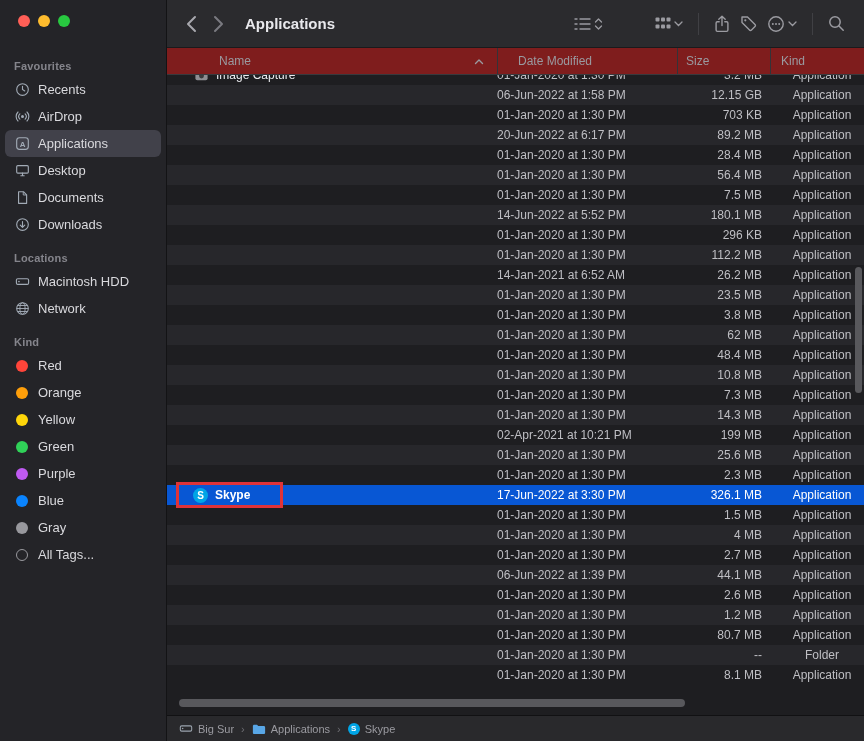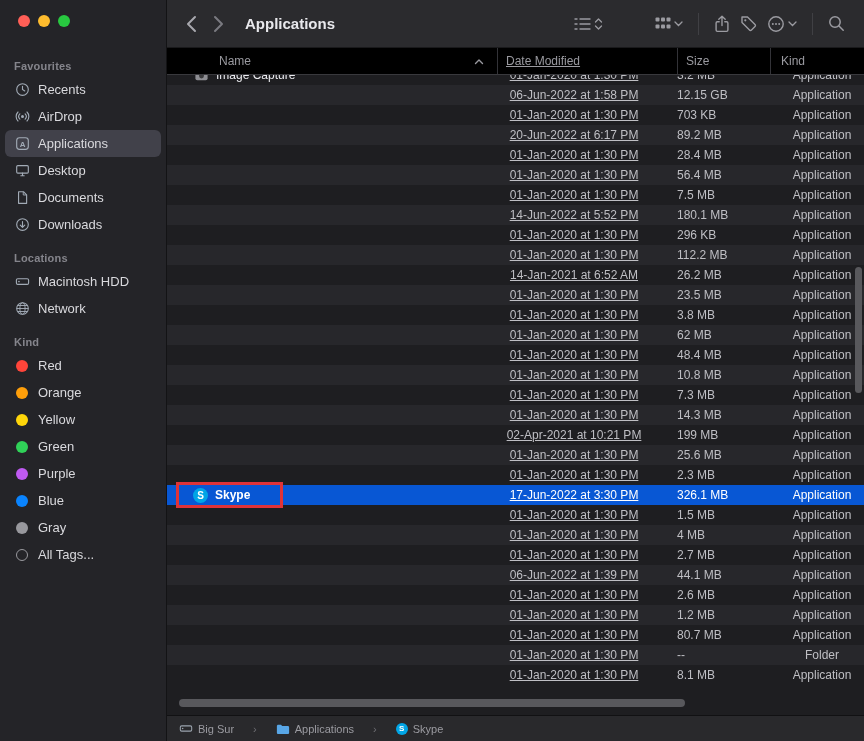--- a/index.html
+++ b/index.html
@@ -34,57 +34,57 @@
   .toolbar button { background:none; border:none; display:inline-flex; align-items:center; gap:3px;
     padding:4px 5px; cursor:default; }
   .tb-title { font-size:15px; font-weight:700; color:#e8e8ec; margin-left:10px; }
   .tb-spacer { flex:1; }
   .tb-div { width:1px; height:22px; background:#404044; margin:0 10px; }
   .tb-nav { margin-right:6px; }
   .view-btn { margin-right:42px; }
 
   
   .thead { height:27px; display:flex; align-items:stretch; font-size:12px; color:#9a9aa0;
-    border-bottom:1px solid #39393d; background:#000000; flex-shrink:0; }
+    border-bottom:1px solid #39393d; background:#7f1d1d; flex-shrink:0; }
   .th { display:flex; align-items:center; }
   .th-name { width:330px; padding-left:52px; }
   .th-name .sort { margin-left:auto; margin-right:13px; display:inline-flex; }
-  .th-date { width:180px; padding-left:8px; border-left:1px solid #333338;text-decoration:underline; }
+  .th-date { width:180px; padding-left:20px; border-left:1px solid #333338; }
   .th-size { width:93px; padding-left:8px; border-left:1px solid #333338; }
   .th-kind { flex:1; padding-left:10px; border-left:1px solid #333338; }
 
   
   .tbody { flex:1; overflow:hidden; position:relative; }
   .row { display:flex; height:20px; align-items:center; font-size:12px; color:#bfbfc4; }
   .row.alt { background:#27272b; }
   .row.clipped { margin-top:-10px; }
   .row.selected { background:#0857d4; color:#fff; }
   .row.selected .fname { color:#fff; font-weight:700; }
   .c-name { width:330px; display:flex; align-items:center; gap:7px; padding-left:26px;
     position:relative; height:100%; }
   .fname { color:#ebebef; white-space:nowrap; }
-  .c-date { width:180px; text-align:center; padding-right:26px; white-space:nowrap;text-decoration:underline; }
-  .c-size { width:93px; text-align:left; padding-right:8px; white-space:nowrap; }
+  .c-date { width:180px; text-align:left; padding-right:26px; white-space:nowrap; }
+  .c-size { width:93px; text-align:right; padding-right:8px; white-space:nowrap; }
   .c-kind { flex:1; padding-left:10px; white-space:nowrap;text-align:center; }
   .c-name .icn { width:16px; height:16px; display:inline-flex; align-items:center; justify-content:center; }
   .anno { position:absolute; left:9px; top:-3px; width:107px; height:26px;
     border:3px solid #df3338; z-index:4; pointer-events:none; }
   .skype-badge { width:15px; height:15px; border-radius:50%; background:#00a5e6; color:#fff;
     font-size:10px; font-weight:700; display:inline-flex; align-items:center; justify-content:center;
     flex-shrink:0; }
 
   
   .vscroll { position:absolute; right:2px; top:267px; width:7px; height:126px;
     background:#58585c; border-radius:4px; z-index:6; }
   .hscroll { position:absolute; left:12px; top:699px; width:506px; height:8px;
     background:#58585c; border-radius:4px; z-index:6; }
 
   
   .pathbar { height:26px; background:#29292c; border-top:1px solid #111113;
-    display:flex; align-items:center; padding:0 12px; gap:19px; font-size:11px; color:#9b9ba1;
+    display:flex; align-items:center; padding:0 12px; gap:7px; font-size:11px; color:#9b9ba1;
     flex-shrink:0; }
   .pb-item { display:inline-flex; align-items:center; gap:5px; }
   .pb-sep { color:#6e6e74; font-size:11px; }
   .pb-item .skype-badge { width:12px; height:12px; font-size:8px; }
   .pb-item .icn { display:inline-flex; width:14px; height:14px; align-items:center; justify-content:center;
     color:#9aa3ad; }
 </style>
 </head>
 <body>
 

